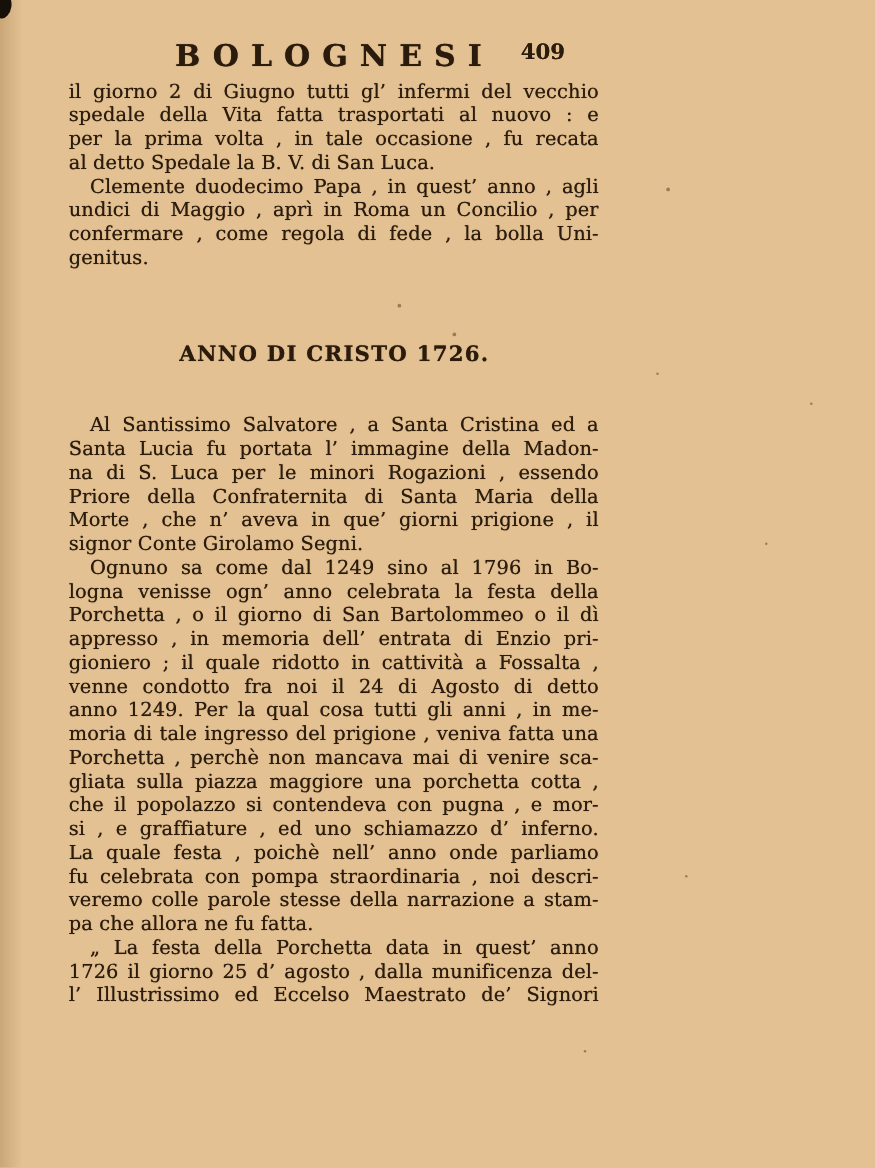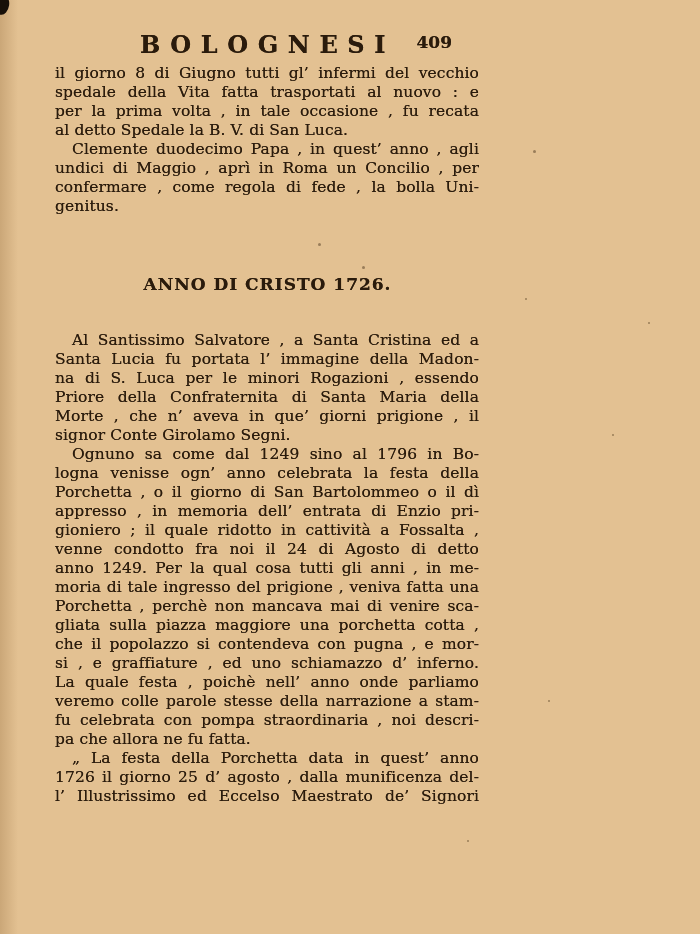--- a/index.html
+++ b/index.html
@@ -69,21 +69,21 @@
   <div class="edge-shade"></div>
   <div class="corner-mark"></div>
 
   <div class="header">
     <span class="running-title">BOLOGNESI</span>
     <span class="page-number">409</span>
   </div>
 
   <div class="textcol block1">
       <div class="para">
-        <div class="line"><span>il giorno 8 di Giugno tutti gl’ infermi del vecchio</span></div>
+        <div class="line"><span>il giorno 2 di Giugno tutti gl’ infermi del vecchio</span></div>
         <div class="line"><span>spedale della Vita fatta trasportati al nuovo : e</span></div>
         <div class="line"><span>per la prima volta , in tale occasione , fu recata</span></div>
         <div class="line end"><span>al detto Spedale la B. V. di San Luca.</span></div>
       </div>
       <div class="para indent">
         <div class="line"><span>Clemente duodecimo Papa , in quest’ anno , agli</span></div>
         <div class="line"><span>undici di Maggio , aprì in Roma un Concilio , per</span></div>
         <div class="line"><span>confermare , come regola di fede , la bolla </span><span class="it">Uni-</span></div>
         <div class="line end"><span class="it">genitus.</span></div>
       </div>
@@ -107,22 +107,22 @@
         <div class="line"><span>appresso , in memoria dell’ entrata di Enzio pri-</span></div>
         <div class="line"><span>gioniero ; il quale ridotto in cattività a Fossalta ,</span></div>
         <div class="line"><span>venne condotto fra noi il 24 di Agosto di detto</span></div>
         <div class="line"><span>anno 1249. Per la qual cosa tutti gli anni , in me-</span></div>
         <div class="line"><span>moria di tale ingresso del prigione , veniva fatta una</span></div>
         <div class="line"><span>Porchetta , perchè non mancava mai di venire sca-</span></div>
         <div class="line"><span>gliata sulla piazza maggiore una porchetta cotta ,</span></div>
         <div class="line"><span>che il popolazzo si contendeva con pugna , e mor-</span></div>
         <div class="line"><span>si , e graffiature , ed uno schiamazzo d’ inferno.</span></div>
         <div class="line"><span>La quale festa , poichè nell’ anno onde parliamo</span></div>
+        <div class="line"><span>fu celebrata con pompa straordinaria , noi descri-</span></div>
         <div class="line"><span>veremo colle parole stesse della narrazione a stam-</span></div>
-        <div class="line"><span>fu celebrata con pompa straordinaria , noi descri-</span></div>
         <div class="line end"><span>pa che allora ne fu fatta.</span></div>
       </div>
       <div class="para indent">
         <div class="line"><span>„ La festa della Porchetta data in quest’ anno</span></div>
         <div class="line"><span>1726 il giorno 25 d’ agosto , dalla munificenza del-</span></div>
         <div class="line"><span>l’ Illustrissimo ed Eccelso Maestrato de’ Signori</span></div>
       </div>
     </div>
 
   <div class="speck" style="left:533px;top:150px;"></div>

